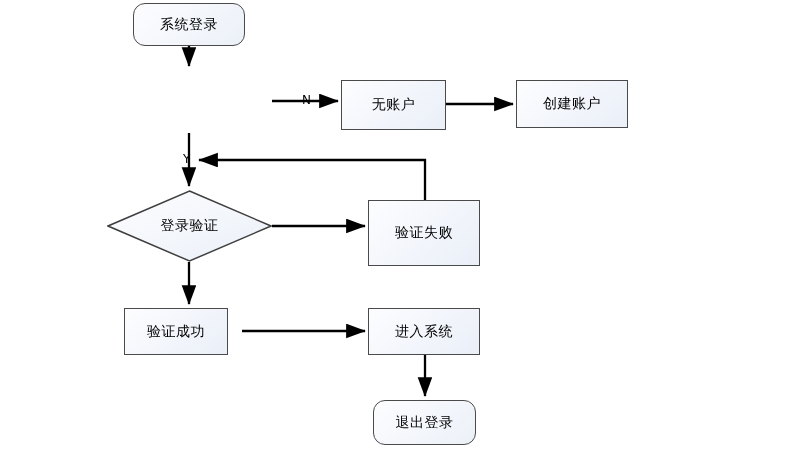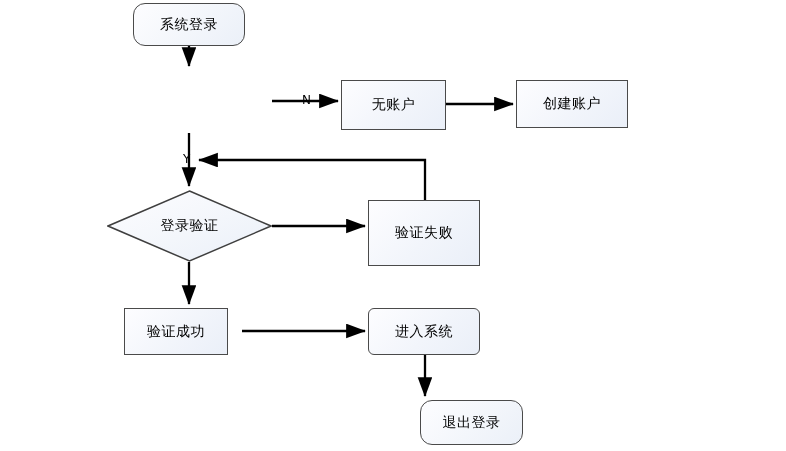--- a/index.html
+++ b/index.html
@@ -149,25 +149,25 @@
   </div>
 
   <div class="node process" style="left:368px; top:200px; width:112px; height:66px;">
     <span class="node-label">验证失败</span>
   </div>
 
   <div class="node process" style="left:124px; top:308px; width:104px; height:47px;">
     <span class="node-label">验证成功</span>
   </div>
 
-  <div class="node process" style="left:368px; top:308px; width:112px; height:47px;border-radius:6px;">
+  <div class="node process" style="left:368px; top:308px; width:112px; height:47px;">
     <span class="node-label">进入系统</span>
   </div>
 
-  <div class="node terminal" style="left:373px; top:400px; width:103px; height:45px;margin-left:47px;">
+  <div class="node terminal" style="left:373px; top:400px; width:103px; height:45px;">
     <span class="node-label">退出登录</span>
   </div>
 
   <span class="edge-label" style="left:302px; top:93px;">N</span>
 
   <span class="edge-label" style="left:183px; top:152px;">Y</span>
 
 </div>
 
 </body></html>

